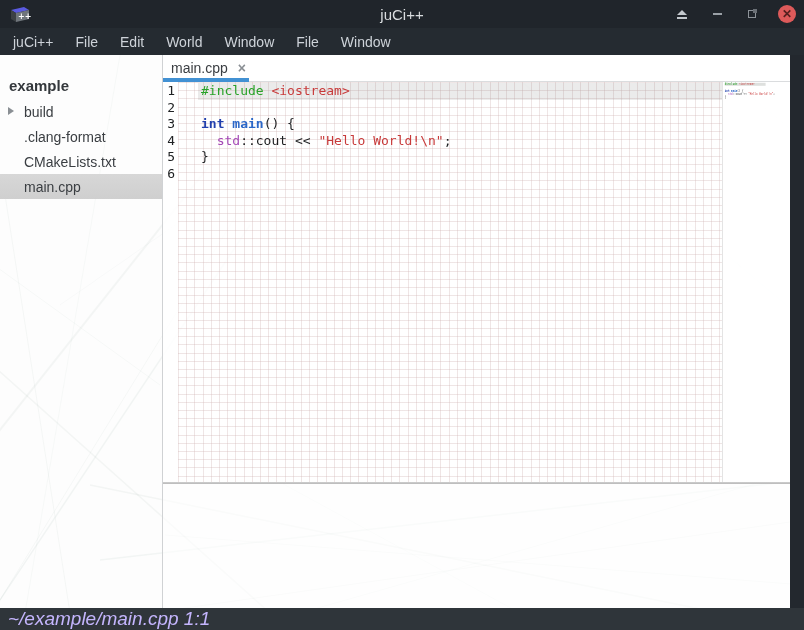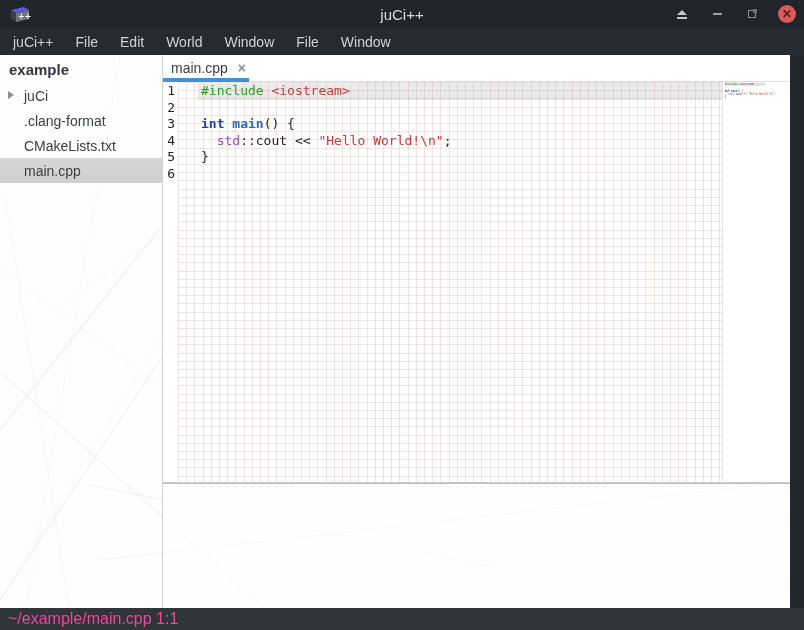--- a/index.html
+++ b/index.html
@@ -21,21 +21,21 @@
   .close-btn { width:18px; height:18px; border-radius:50%; background:#dd5a5a; color:#55201f; font-size:12px; font-weight:bold; display:flex; align-items:center; justify-content:center; line-height:1; }
 
   
   .menubar { height:27px; background:#252b31; display:flex; align-items:center; padding-left:2px; flex:0 0 auto; }
   .menu-item { color:#ced3d9; font-size:14px; padding:4px 11px; cursor:default; }
 
   
   .content { position:relative; flex:1 1 auto; background:#fdfdfd; overflow:hidden; }
   .bg-art { position:absolute; left:0; top:0; z-index:0; }
 
-  .sidebar { position:absolute; left:0; top:0; bottom:0; width:162px; z-index:1; }
+  .sidebar { position:absolute; left:0; top:16px; bottom:0; width:162px; z-index:1; }
   .tree-root { font-size:15px; font-weight:bold; color:#34383c; padding:6px 0 5px 9px; }
   .tree-row { position:relative; height:25px; display:flex; align-items:center; font-size:14px; color:#3a3e42; }
   .tree-row .lbl { padding-left:24px; }
   .tree-row.selected { background:linear-gradient(#d7d7d7,#cfcfcf); }
   .expander { position:absolute; left:8px; top:8px; width:0; height:0; border-top:4.5px solid transparent; border-bottom:4.5px solid transparent; border-left:6px solid #8a8f94; }
   .v-divider { position:absolute; left:162px; top:0; bottom:0; width:1px; background:#d0d2d4; z-index:2; }
 
   .main { position:absolute; left:163px; top:0; bottom:0; width:627px; display:flex; flex-direction:column; z-index:1; }
   .tabbar { height:27px; background:rgba(255,255,255,0.92); border-bottom:1px solid #dadcde; position:relative; display:flex; align-items:center; flex:0 0 auto; }
   .tab { display:flex; align-items:center; height:100%; padding:0 10px 0 8px; position:relative; }
@@ -61,21 +61,21 @@
   .minimap-scale .cl { background:none; }
   .ml-hl { background:rgba(125,130,125,0.25); padding-right:55px; }
 
   .h-divider { flex:0 0 2px; background:linear-gradient(#cfcfcf,#b9b9b9); }
   .bottom-pane { flex:1 1 auto; background:rgba(255,255,255,0.55); }
 
   .right-strip { position:absolute; right:0; top:0; bottom:0; width:14px; background:#23282e; z-index:3; }
 
   
   .statusbar { height:22px; background:#2f353a; display:flex; align-items:center; padding-left:8px; flex:0 0 auto; }
-  .status-text { color:#ec4899; font-size:16px; }
+  .status-text { color:#c4b5fd; font-size:19px;font-style:italic; }
 </style>
 </head>
 <body>
 
 <div class="window">
 
   <div class="titlebar">
     <svg class="logo" viewBox="0 0 24 20">
       <polygon points="3,6 16,3 21,6 8,9" fill="#5a5ae0"></polygon>
       <polygon points="3,6 8,9 8,18 3,15" fill="#3c4044"></polygon>
@@ -134,21 +134,21 @@
         <line x1="620" y1="0" x2="790" y2="300" stroke-opacity="0.06" stroke-width="1"></line>
         <line x1="700" y1="0" x2="804" y2="85" stroke-opacity="0.08" stroke-width="1"></line>
         <line x1="420" y1="0" x2="60" y2="250" stroke-opacity="0.05" stroke-width="1"></line>
       </g>
     </svg>
 
     <div class="sidebar">
       <div class="tree-root">example</div>
       <div class="tree-row">
         <div class="expander"></div>
-        <div class="lbl">juCi</div>
+        <div class="lbl">build</div>
       </div>
       <div class="tree-row">
         <div class="lbl">.clang-format</div>
       </div>
       <div class="tree-row">
         <div class="lbl">CMakeLists.txt</div>
       </div>
       <div class="tree-row selected">
         <div class="lbl">main.cpp</div>
       </div>

